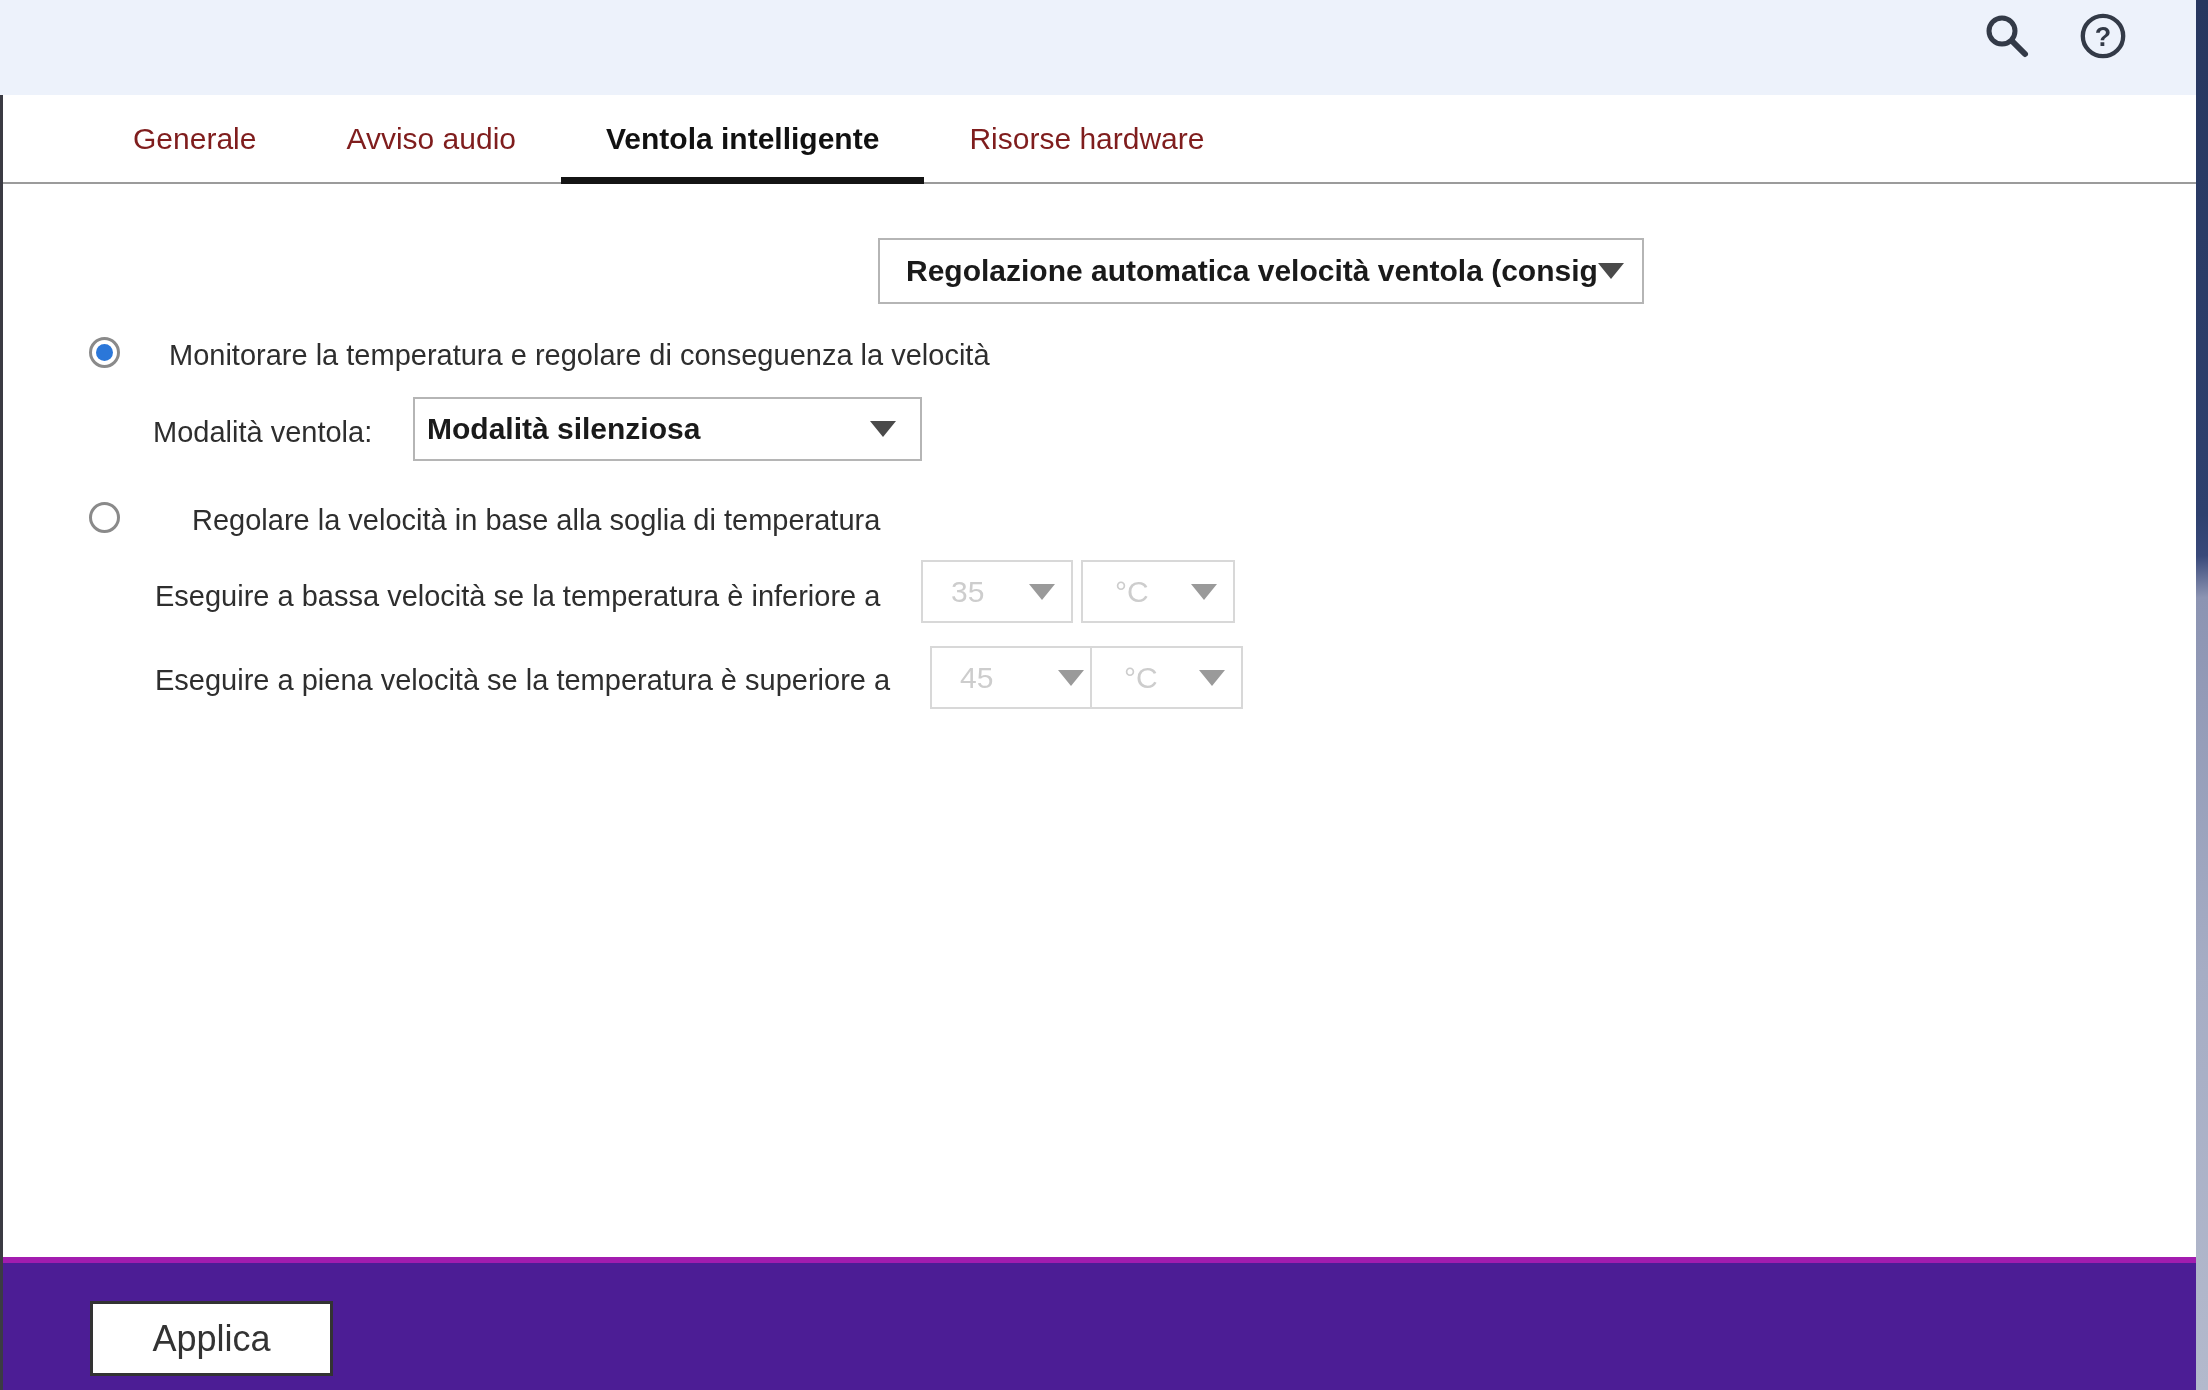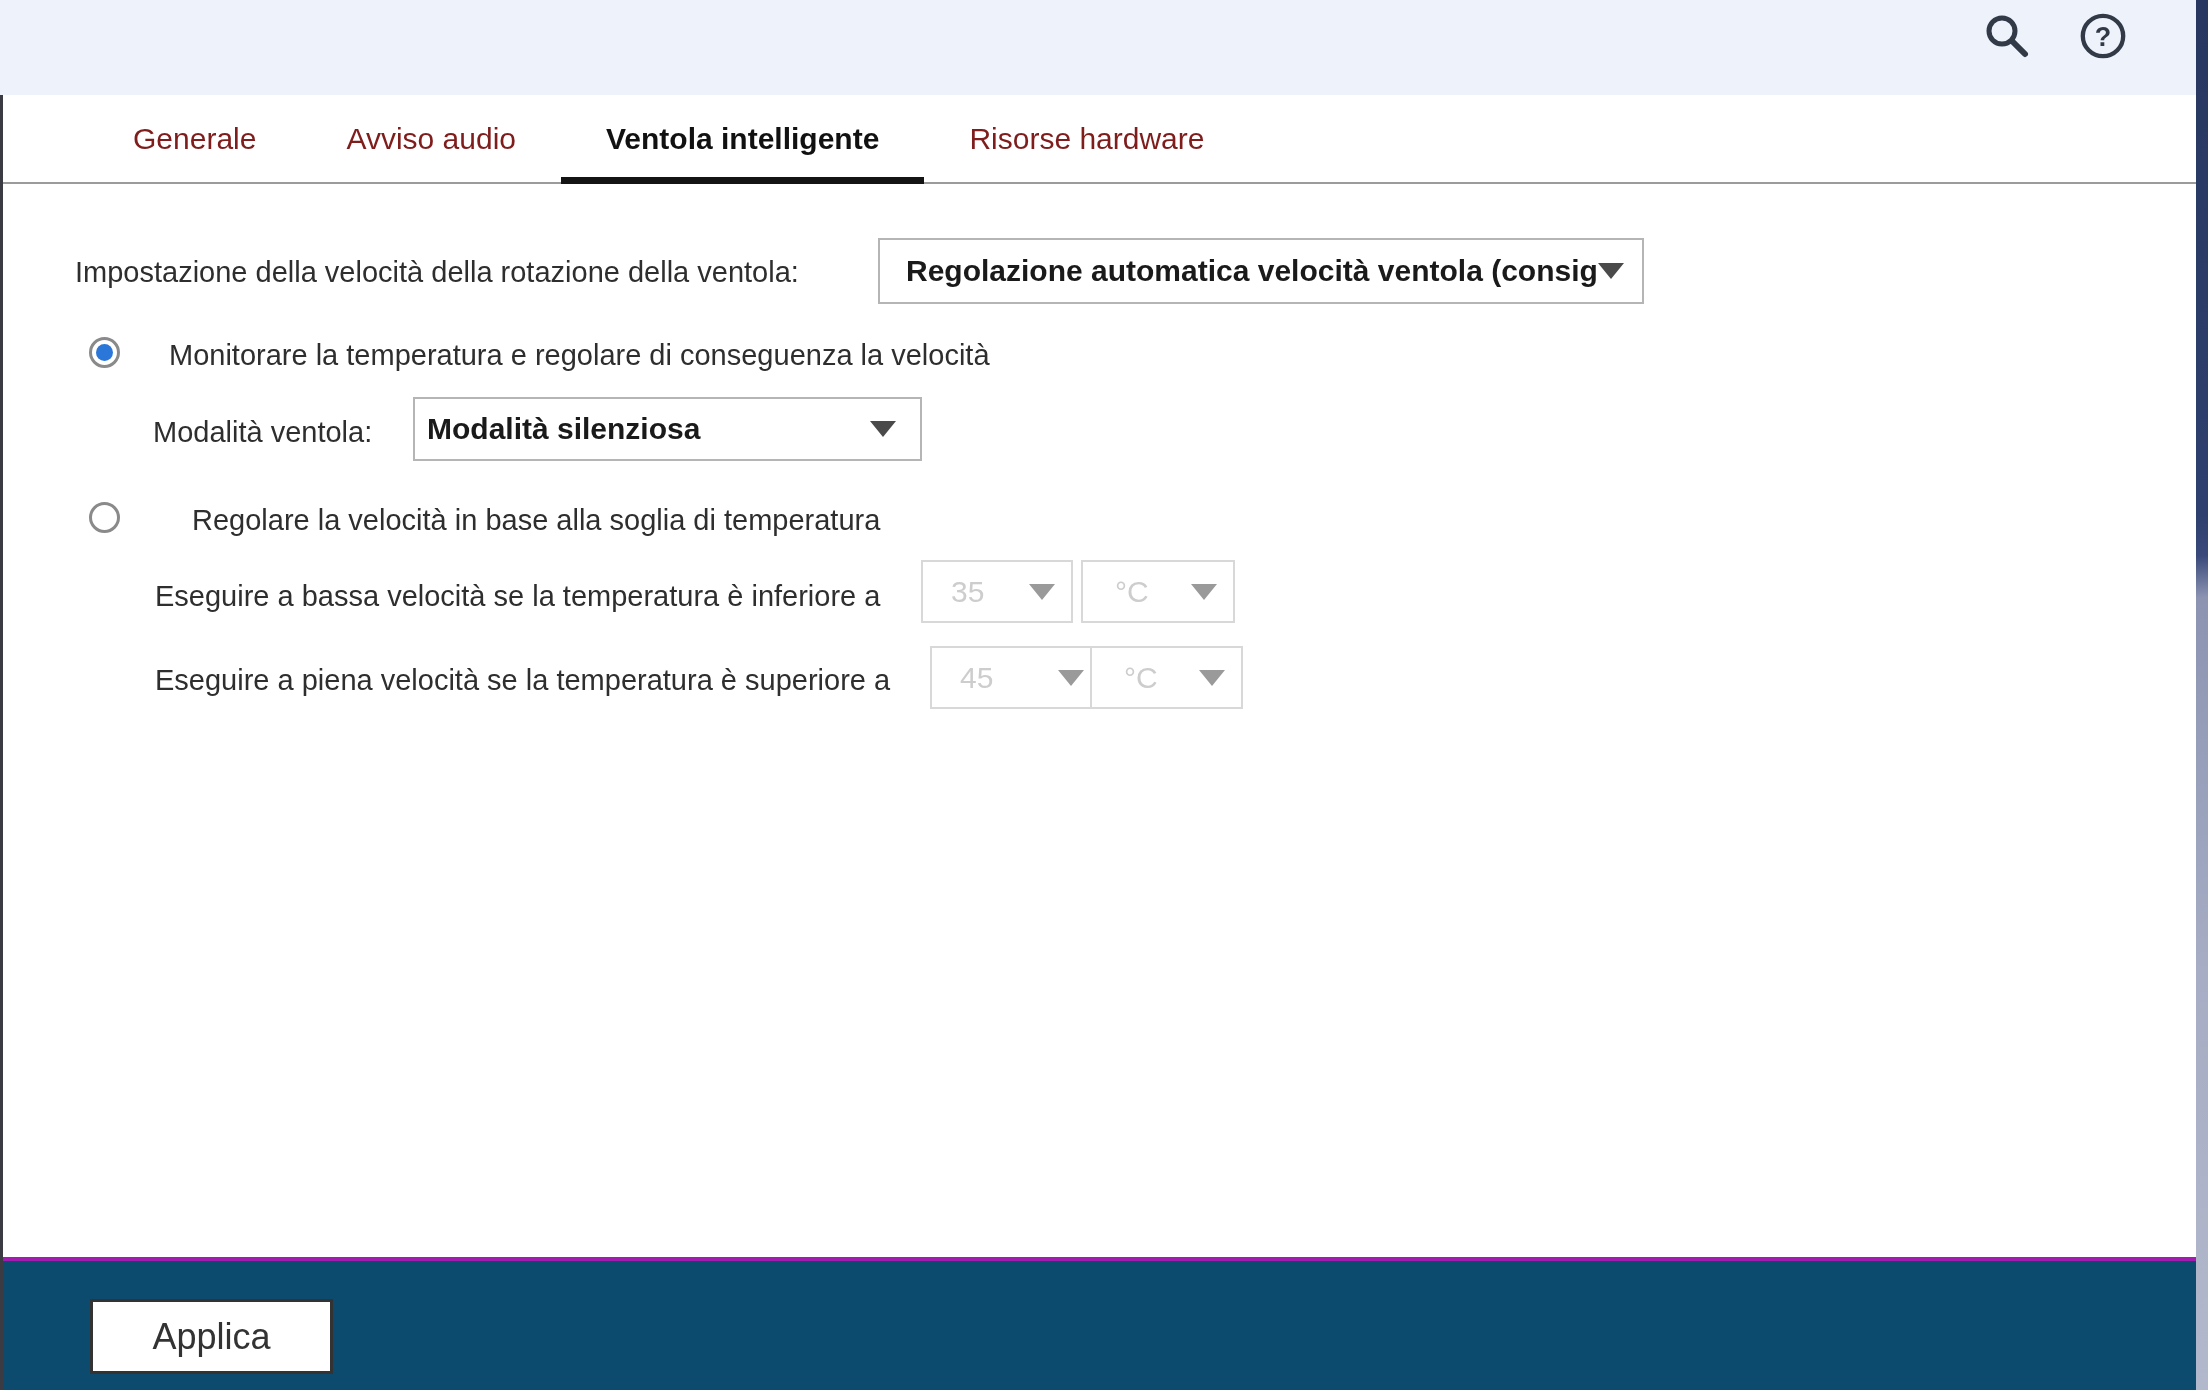--- a/index.html
+++ b/index.html
@@ -39,21 +39,21 @@
   .caret { width:0; height:0; border-left:13px solid transparent; border-right:13px solid transparent; border-top:16px solid #4a4a4a; flex:none; }
 
   .dropdown.disabled { border-color:#d8d8d8; cursor:default; }
   .dropdown.disabled .val { color:#cdcdcd; font-weight:normal; }
   .dropdown.disabled .caret { border-top-color:#9a9a9a; }
 
   .radio { position:absolute; width:31px; height:31px; border:3px solid #8a8a8a; border-radius:50%; background:#fff; cursor:pointer; }
   .radio.checked::after { content:""; position:absolute; left:50%; top:50%; width:17px; height:17px; margin:-8.5px 0 0 -8.5px; border-radius:50%; background:#2b77d9; }
 
   
-  .footer { position:absolute; left:3px; top:1257px; width:2193px; height:133px; background:#0c4a6e; border-top:4px solid #a21caf; }
+  .footer { position:absolute; left:3px; top:1257px; width:2193px; height:133px; background:#4c1d95; border-top:6px solid #a21caf; }
   .apply-btn { position:absolute; left:87px; top:38px; width:243px; height:75px; background:#ffffff;
     border:3px solid #333333; font-size:36px; color:#333; display:flex; align-items:center; justify-content:center;
     cursor:pointer; font-family:"Liberation Sans", sans-serif; }
 </style>
 </head>
 <body>
 
 <div class="screen">
 
   <div class="topbar">
@@ -77,21 +77,20 @@
 
   <div class="tabbar">
     <div class="tab">Generale</div>
     <div class="tab">Avviso audio</div>
     <div class="tab active">Ventola intelligente</div>
     <div class="tab">Risorse hardware</div>
   </div>
 
   <div class="content">
 
-    <div class="row-label" style="left:72px; top:70px;">Impostazione della velocità della rotazione della ventola:</div>
     <div class="dropdown" style="left:875px; top:52px; width:766px; height:66px; padding:0 18px 0 26px;">
       <span class="val">Regolazione automatica velocità ventola (consigl</span>
       <span class="caret"></span>
     </div>
 
     <div class="radio checked" style="left:86px; top:151px;"></div>
     <div class="row-label" style="left:146px; top:153px;margin-left:20px;">Monitorare la temperatura e regolare di conseguenza la velocità</div>
 
     <div class="row-label" style="left:150px; top:230px;">Modalità ventola:</div>
     <div class="dropdown" style="left:410px; top:211px; width:509px; height:64px; padding:0 24px 0 12px;">

